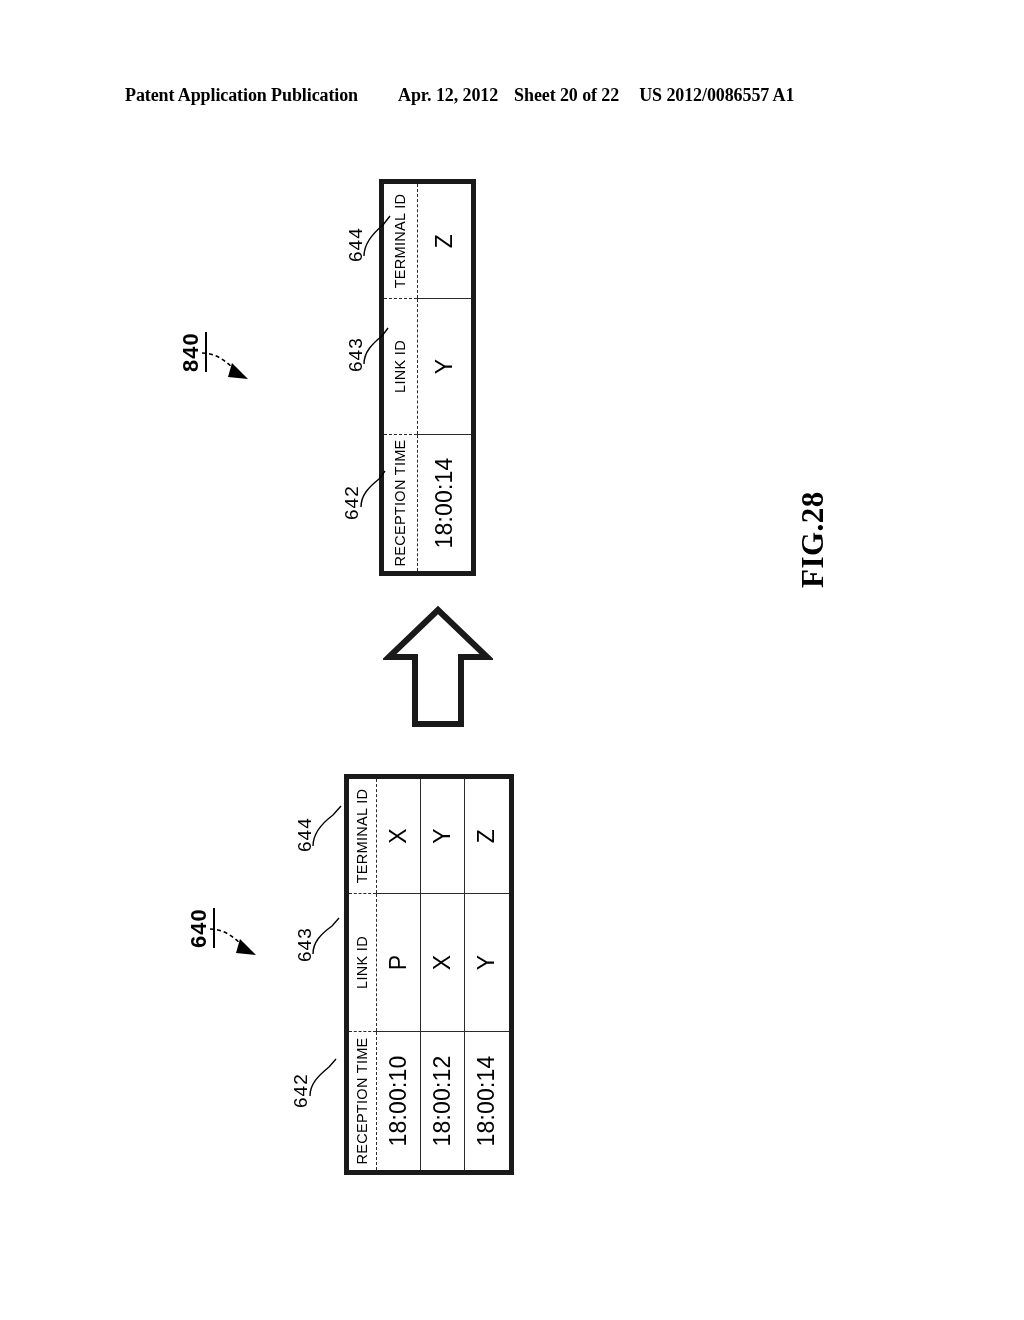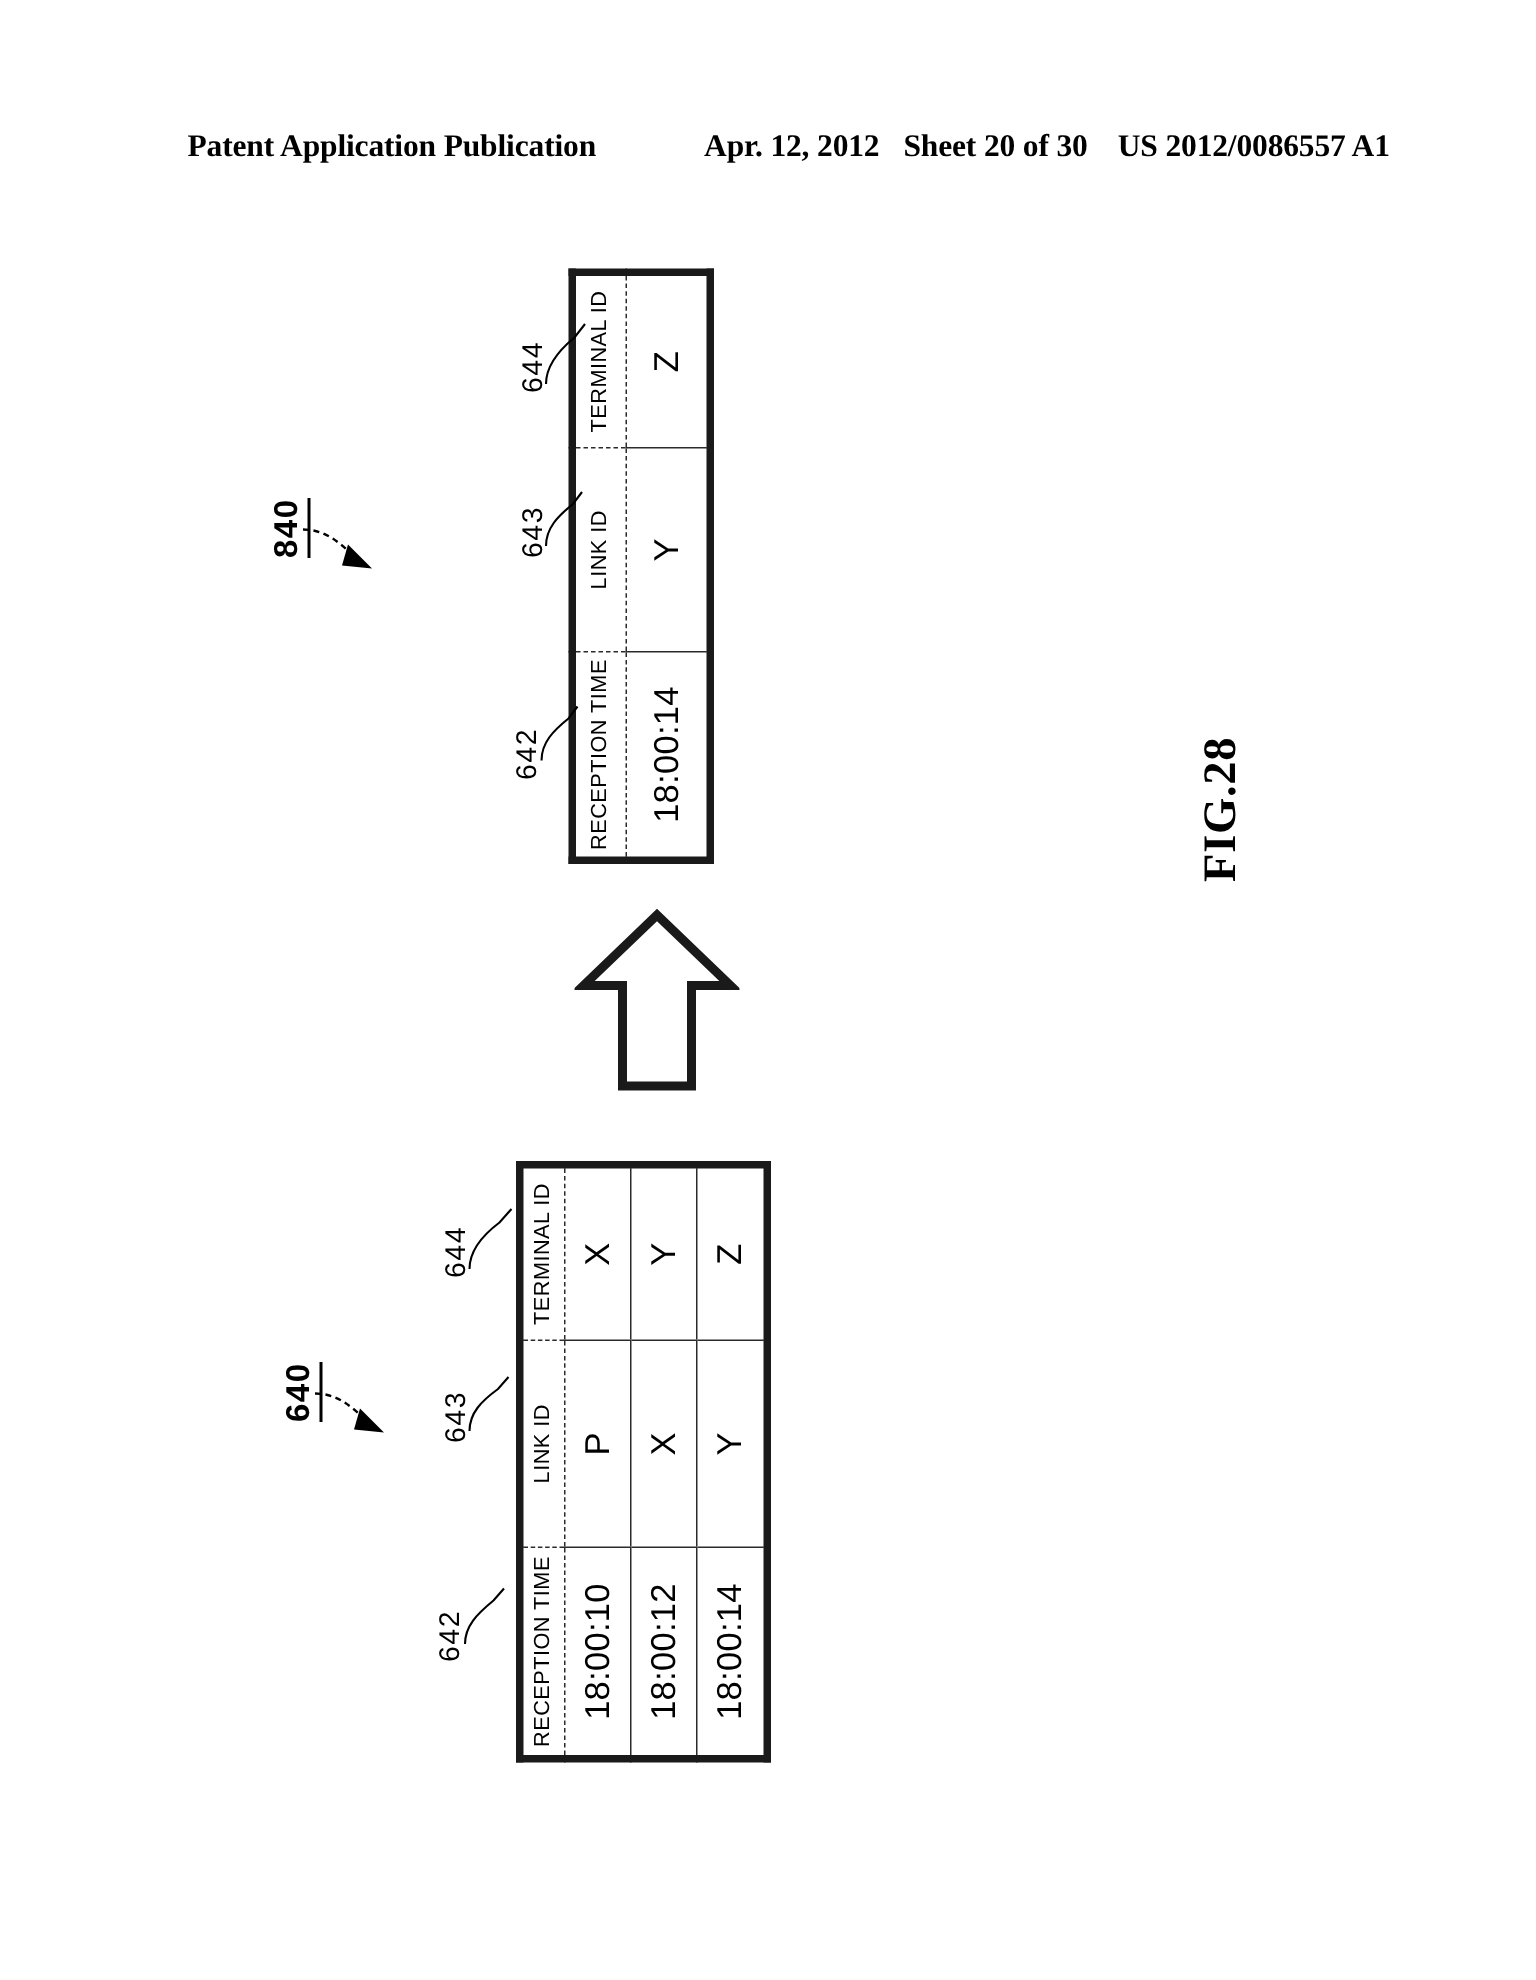--- a/index.html
+++ b/index.html
@@ -20,26 +20,26 @@
   .pub-header {
     position: absolute;
     top: 85px;
     left: 125px;
     width: 775px;
     display: flex;
     flex-direction: row;
     align-items: baseline;
     font-family: "Liberation Serif", serif;
     font-weight: bold;
-    font-size: 21px;
+    font-size: 18px;
     letter-spacing: -0.1px;
     white-space: nowrap;
   }
   .pub-header .seg-title { }
-  .pub-header .seg-date  { margin-left: 72px; }
+  .pub-header .seg-date  { margin-left: 40px; }
   .pub-header .seg-sheet { margin-left: 16px; }
   .pub-header .seg-num   { margin-left: 20px; }
 
   
   .fig-label {
     position: absolute;
     left: 795px;
     top: 588px;
     font-family: "Liberation Serif", serif;
     font-weight: bold;
@@ -117,21 +117,21 @@
     left: 383px;
     top: 604px;
   }
 </style>
 </head>
 <body>
 
 <div class="pub-header">
   <span class="seg-title">Patent Application Publication</span>
   <span class="seg-date">Apr. 12, 2012</span>
-  <span class="seg-sheet">Sheet 20 of 30</span>
+  <span class="seg-sheet">Sheet 20 of 22</span>
   <span class="seg-num">US 2012/0086557 A1</span>
 </div>
 
 <div class="fig-label">FIG.28</div>
 
 <div class="table-rot" style="left:379px; top:576px;">
   <table class="ptable" style="width:392px; height:97px;">
     <tbody>
         <tr>
       <td class="hdr colsep" style="width:139px;">RECEPTION TIME</td>

